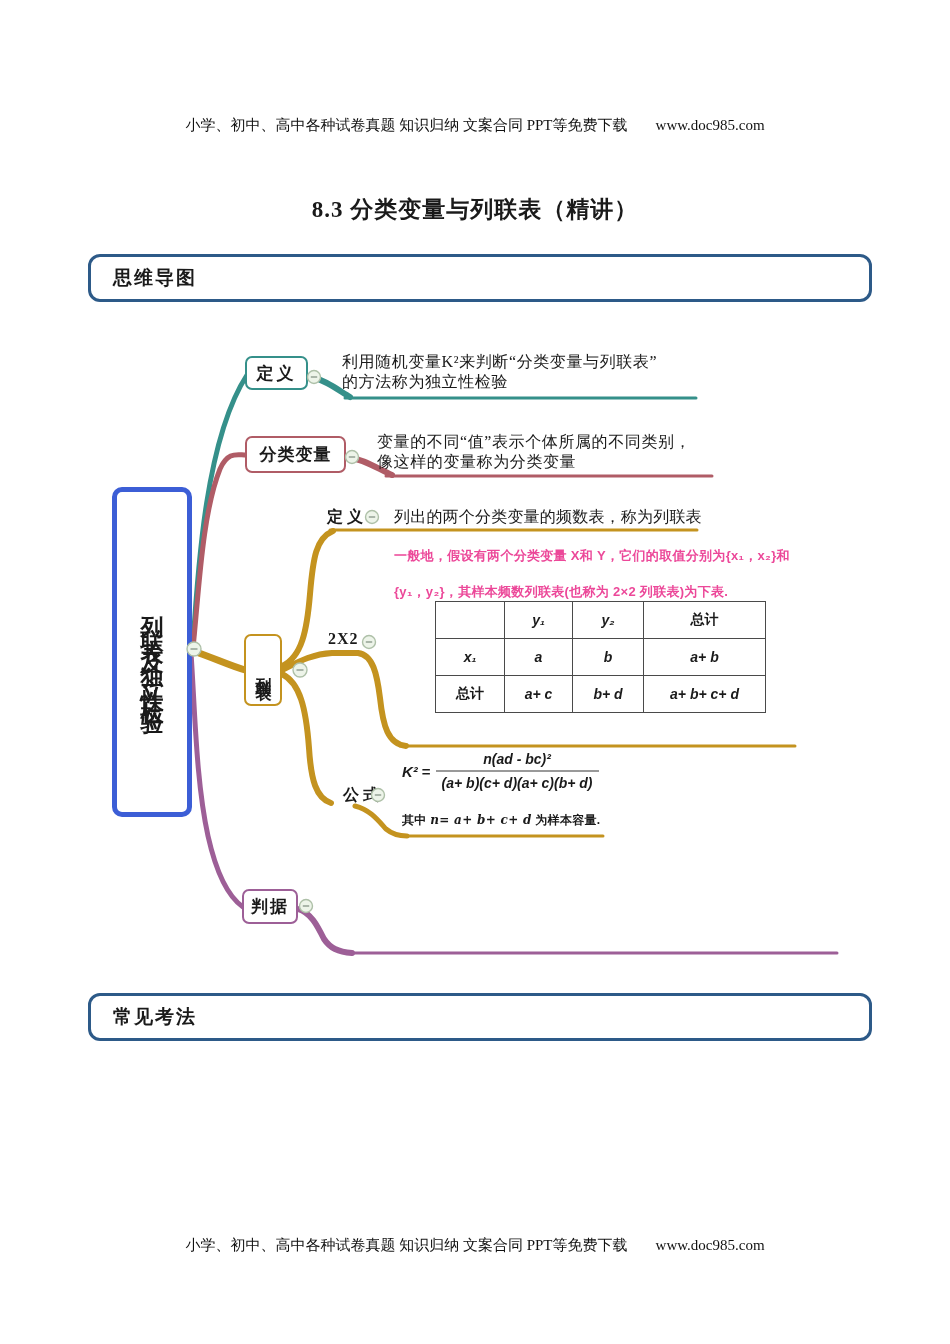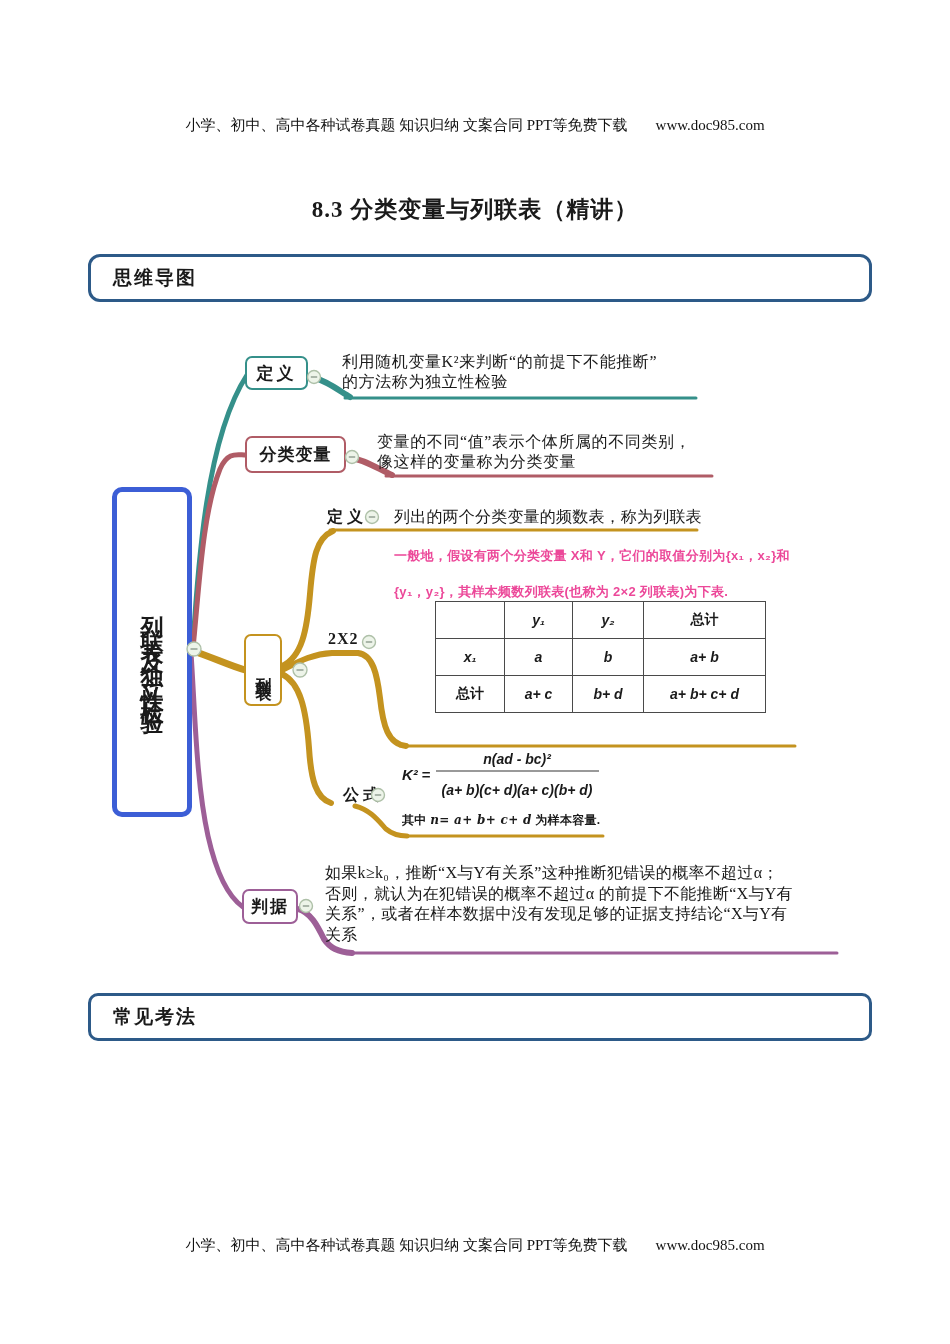--- a/index.html
+++ b/index.html
@@ -30,21 +30,21 @@
              font-weight:bold;font-size:13px;line-height:36px;white-space:pre-line;letter-spacing:0.3px;color:#ec4899;}
   table.ct{position:absolute;left:435px;top:555px;z-index:3;border-collapse:collapse;background:#fff;}
   table.ct td{border:1.5px solid #4a4a4a;text-align:center;height:34px;
               font-family:Liberation Sans, sans-serif;font-weight:bold;font-size:14px;}
   table.ct td.c0{width:66px;} table.ct td.c1{width:65px;} table.ct td.c2{width:68px;} table.ct td.c3{width:119px;}
   .mvar{font-style:italic;}
   .formula{position:absolute;left:402px;top:705px;z-index:3;display:flex;align-items:center;
            font-family:Liberation Sans, sans-serif;font-weight:bold;font-size:15px;}
   .formula .frac{display:inline-block;text-align:center;margin-left:5px;font-size:14px;}
   .formula .num{padding:0 10px 3px 10px;}
-  .formula .den{border-top:2px solid #999;padding:10px 6px 0 6px;}
+  .formula .den{border-top:2px solid #999;padding:3px 6px 0 6px;}
   .fnote{position:absolute;left:402px;top:766px;z-index:3;font-family:"Liberation Sans","DejaVu Sans",sans-serif;
          font-weight:bold;font-size:12px;letter-spacing:0.3px;}
   .fnote .mvar{font-family:"DejaVu Serif",serif;}
 </style>
 </head>
 <body>
 
 <div class="page">
 
   <div class="pgline" style="top:70px;">
@@ -83,21 +83,21 @@
     </g>
   </svg>
 
   <div class="node central">
     <span class="vtext">列联表及独立性检验</span>
   </div>
 
   <div class="node b-def">
     <span>定义</span>
   </div>
-  <div class="mtext" style="left:342px;top:306px;width:370px;">利用随机变量K²来判断“的前提下不能推断”
+  <div class="mtext" style="left:342px;top:306px;width:370px;">利用随机变量K²来判断“分类变量与列联表”
 的方法称为独立性检验</div>
 
   <div class="node b-cat">
     <span>分类变量</span>
   </div>
   <div class="mtext" style="left:377px;top:386px;width:350px;">变量的不同“值”表示个体所属的不同类别，
 像这样的变量称为分类变量</div>
 
   <div class="node b-tab">
     <span class="vtext">列联表</span>
@@ -142,24 +142,20 @@
       <span class="den mvar" style="display:block;">(a+ b)(c+ d)(a+ c)(b+ d)</span>
     </span>
   </div>
   <div class="fnote">
     <span>其中 </span><span class="mvar">n= a+ b+ c+ d</span><span> 为样本容量.</span>
   </div>
 
   <div class="node b-crit">
     <span>判据</span>
   </div>
-  <div class="mtext" style="left:325px;top:817px;width:540px;line-height:20.5px;letter-spacing:0.3px;">如果k≥k₀，推断“X与Y有关系”这种推断犯错误的概率不超过α；
-否则，就认为在犯错误的概率不超过α 的前提下不能推断“X与Y有
-关系”，或者在样本数据中没有发现足够的证据支持结论“X与Y有
-关系</div>
 
   <svg class="dots" width="950" height="1344" viewBox="0 0 950 1344">
     <g>
         <circle cx="194" cy="603" r="7" fill="#edf4e9" stroke="#aec0a8" stroke-width="1.4"></circle>
         <line x1="190.5" y1="603" x2="197.5" y2="603" stroke="#98a698" stroke-width="1.6"></line>
       </g>
     <g>
         <circle cx="314" cy="331" r="6.5" fill="#edf4e9" stroke="#aec0a8" stroke-width="1.4"></circle>
         <line x1="310.8" y1="331" x2="317.2" y2="331" stroke="#98a698" stroke-width="1.6"></line>
       </g>
@@ -182,21 +178,21 @@
     <g>
         <circle cx="378" cy="749" r="6.5" fill="#edf4e9" stroke="#aec0a8" stroke-width="1.4"></circle>
         <line x1="374.8" y1="749" x2="381.2" y2="749" stroke="#98a698" stroke-width="1.6"></line>
       </g>
     <g>
         <circle cx="306" cy="860" r="6.5" fill="#edf4e9" stroke="#aec0a8" stroke-width="1.4"></circle>
         <line x1="302.8" y1="860" x2="309.2" y2="860" stroke="#98a698" stroke-width="1.6"></line>
       </g>
   </svg>
 
-  <div class="secbox" style="top:947px;border-radius:10px;">
+  <div class="secbox" style="top:947px;">
     <span class="seclabel">常见考法</span>
   </div>
 
   <div class="pgline" style="top:1190px;">
     <span>小学、初中、高中各种试卷真题 知识归纳 文案合同 PPT等免费下载</span><span class="site">www.doc985.com</span>
   </div>
 
 </div>
 
 </body></html>

